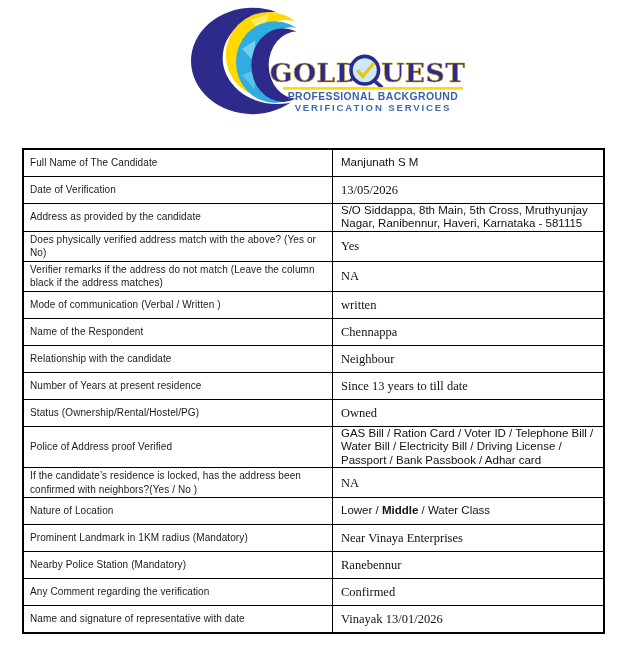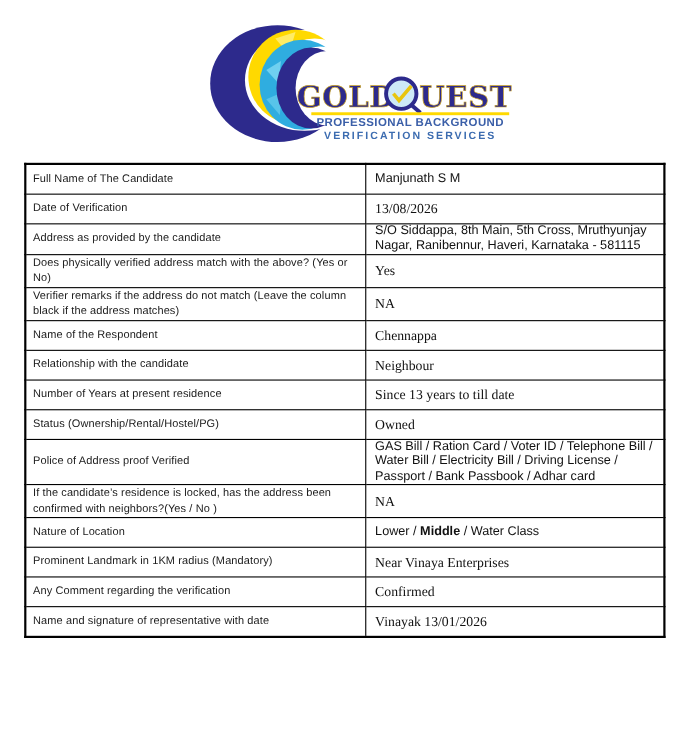--- a/index.html
+++ b/index.html
@@ -1,20 +1,20 @@
 <!DOCTYPE html>
 <html><head>
 <meta charset="utf-8">
 <style>
   html,body{margin:0;padding:0;}
   body{
     width:623px;height:672px;position:relative;background:#ffffff;
     font-family:"Liberation Sans",sans-serif;color:#111;overflow:hidden;
   }
-  .logo-wrap{position:absolute;left:191px;top:20px;width:276px;height:112px;}
+  .logo-wrap{position:absolute;left:191px;top:5px;width:276px;height:112px;}
   .logo-wrap svg{width:100%;height:100%;}
 
   table.vtable{
     position:absolute;left:22px;top:148px;width:583px;
     border-collapse:collapse;table-layout:fixed;
     border:2px solid #000;
   }
   .vtable td{border:1px solid #000;vertical-align:middle;}
   .vtable tr{height:27px;}
   td.label{
@@ -64,33 +64,37 @@
 </div>
 
 <table class="vtable">
   <tbody>
       <tr>
         <td class="label">Full Name of The Candidate</td>
         <td class="value sans">Manjunath S M</td>
       </tr>
       <tr>
         <td class="label">Date of Verification</td>
-        <td class="value serif">13/08/2026</td>
+        <td class="value serif">13/05/2026</td>
       </tr>
       <tr>
         <td class="label">Address as provided by the candidate</td>
         <td class="value sans">S/O Siddappa, 8th Main, 5th Cross, Mruthyunjay Nagar, Ranibennur, Haveri, Karnataka - 581115</td>
       </tr>
       <tr>
         <td class="label">Does physically verified address match with the above? (Yes or No)</td>
         <td class="value serif">Yes</td>
       </tr>
       <tr>
         <td class="label">Verifier remarks if the address do not match (Leave the column black if the address matches)</td>
         <td class="value serif">NA</td>
+      </tr>
+      <tr>
+        <td class="label">Mode of communication (Verbal / Written )</td>
+        <td class="value serif">written</td>
       </tr>
       <tr>
         <td class="label">Name of the Respondent</td>
         <td class="value serif">Chennappa</td>
       </tr>
       <tr>
         <td class="label">Relationship with the candidate</td>
         <td class="value serif">Neighbour</td>
       </tr>
       <tr>
@@ -111,20 +115,24 @@
       </tr>
       <tr>
         <td class="label">Nature of Location</td>
         <td class="value sans"><span>Lower / </span><span class="bold">Middle</span><span> / Water Class</span></td>
       </tr>
       <tr>
         <td class="label">Prominent Landmark in 1KM radius (Mandatory)</td>
         <td class="value serif">Near Vinaya Enterprises</td>
       </tr>
       <tr>
+        <td class="label">Nearby Police Station (Mandatory)</td>
+        <td class="value serif">Ranebennur</td>
+      </tr>
+      <tr>
         <td class="label">Any Comment regarding the verification</td>
         <td class="value serif">Confirmed</td>
       </tr>
       <tr>
         <td class="label">Name and signature of representative with date</td>
         <td class="value serif">Vinayak 13/01/2026</td>
       </tr>
     </tbody>
 </table>
 

